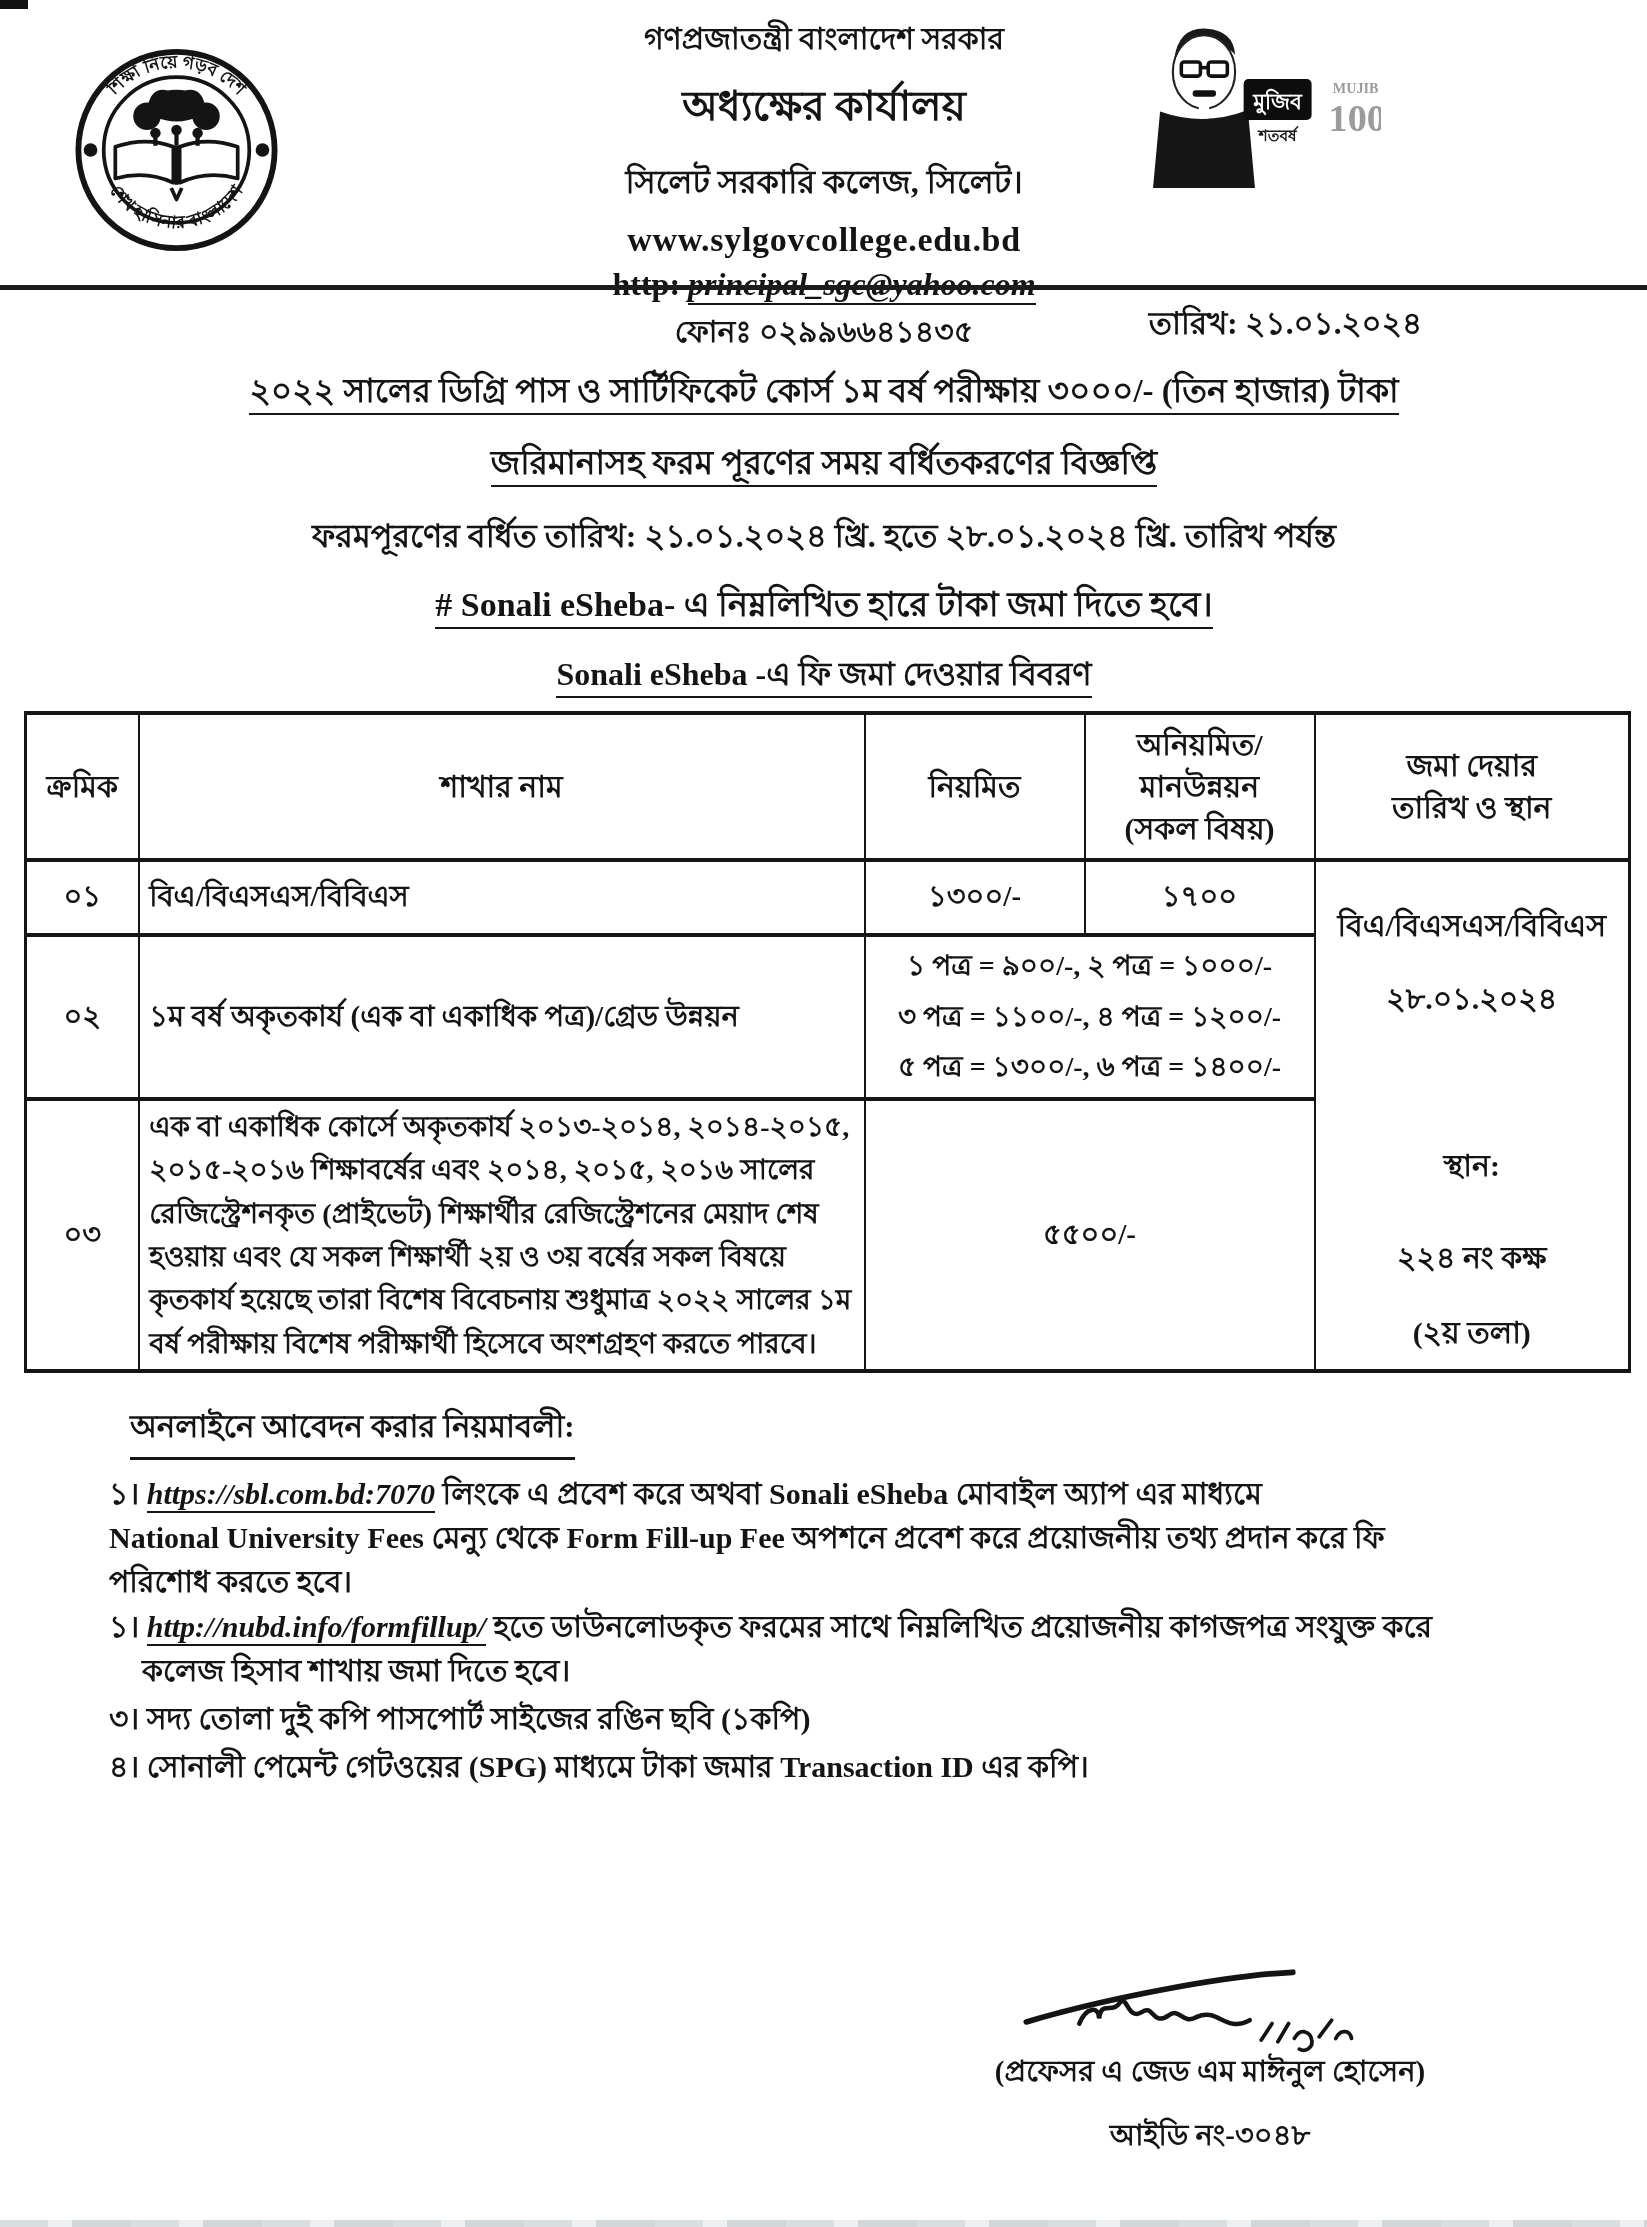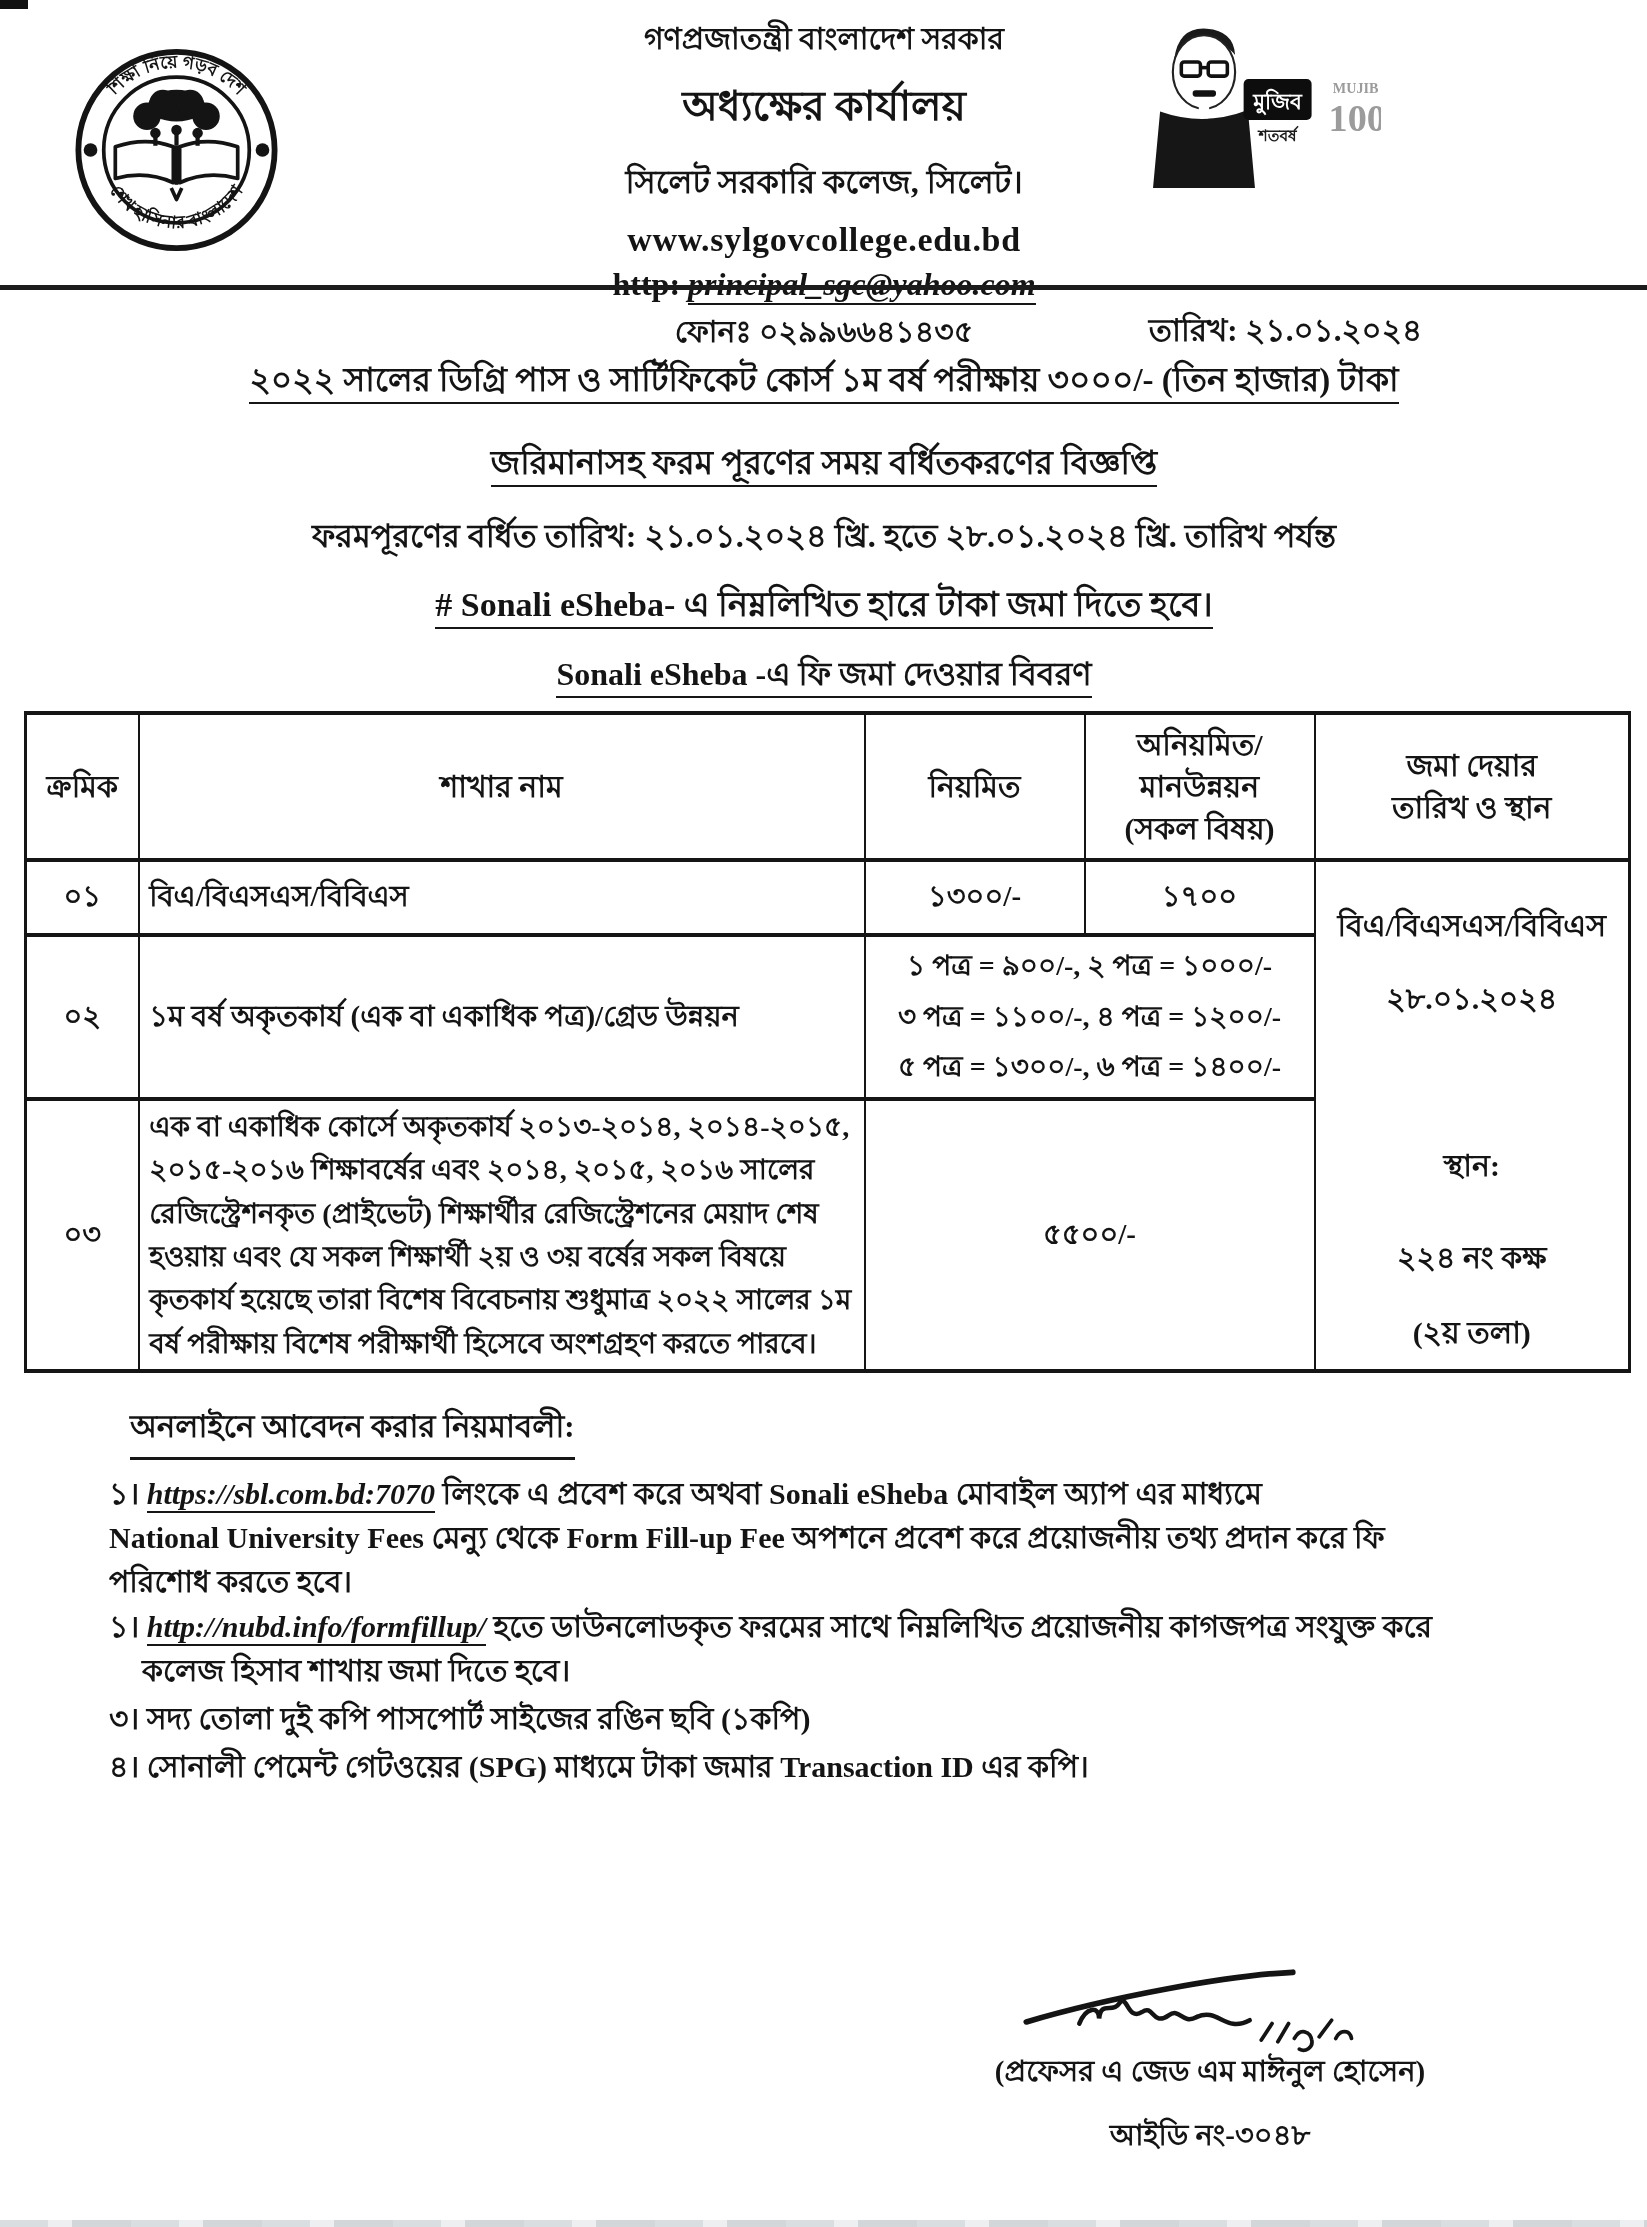--- a/index.html
+++ b/index.html
@@ -19,23 +19,23 @@
   .h-office{font-size:41px;font-weight:700;margin-top:8.3px;}
   .h-college{font-size:32px;font-weight:700;margin-top:14px;}
   .h-web{font-size:34px;font-weight:700;margin-top:9.7px;letter-spacing:0.7px;}
   .h-email{font-size:32px;font-weight:600;margin-top:7px;}
   .h-phone{font-size:30px;font-weight:700;margin-top:5.5px;}
 
   .seal-svg{top:41px;left:71px;}
   .mujib-svg{top:11px;left:1119px;}
 
   .divider{top:285px;left:0;width:1648px;height:4.8px;background:#1c1c1c;}
-  .date-line{top:306px;right:226px;font-size:31px;font-weight:700;}
-
-  .title1{top:354px;font-size:33px;font-weight:700;}
+  .date-line{top:299px;right:226px;font-size:31px;font-weight:700;}
+
+  .title1{top:365px;font-size:33px;font-weight:700;}
   .title2{top:437px;font-size:33px;font-weight:700;}
   .daterange{top:511px;font-size:32px;font-weight:700;}
   .esheba{top:578px;font-size:34px;font-weight:700;}
   .caption{top:649px;font-size:32px;font-weight:600;}
 
   
   .fee-table{top:711px;left:24px;width:1604px;border-collapse:collapse;table-layout:fixed;
              font-size:29px;font-weight:700;color:#141414;}
   .fee-table th,.fee-table td{border-left:2.1px solid #151515;border-right:2.1px solid #151515;
              border-top:4.1px solid #151515;border-bottom:4.1px solid #151515;

